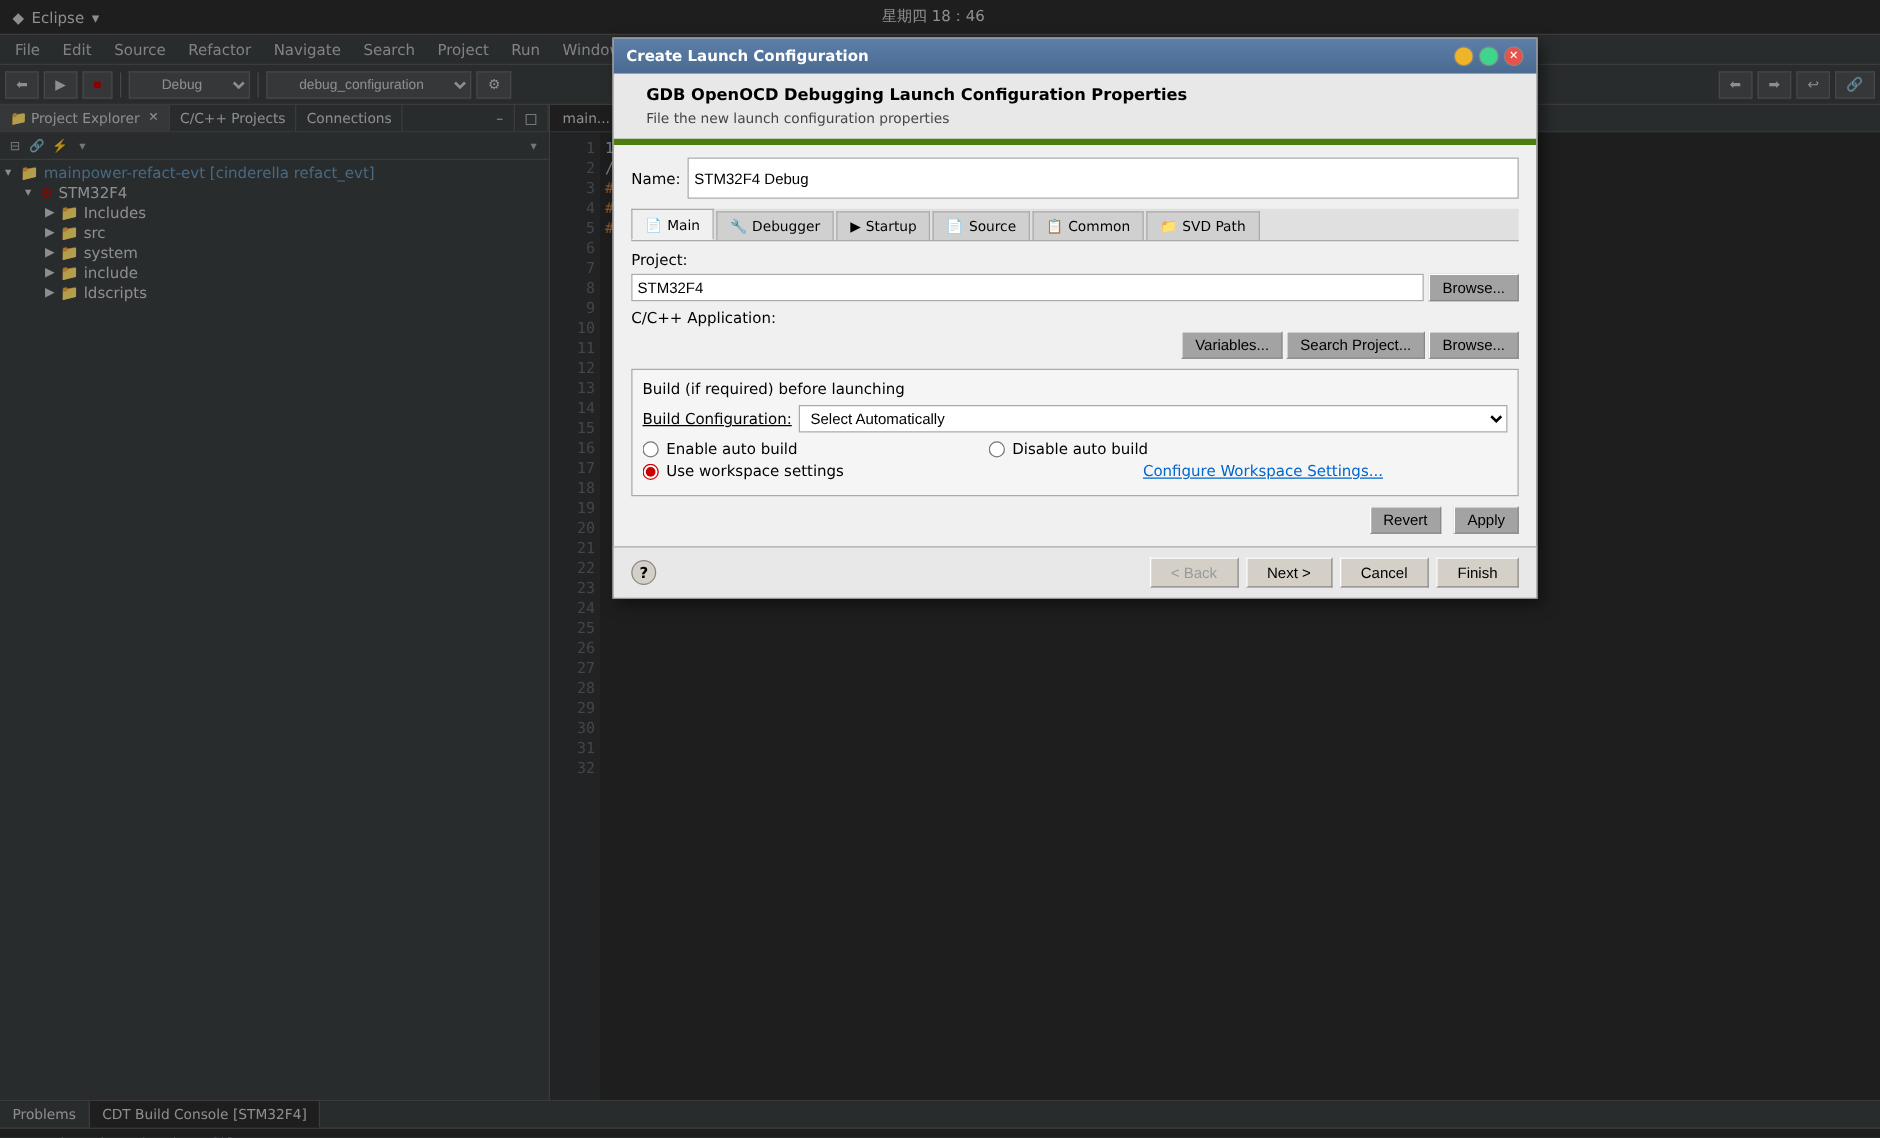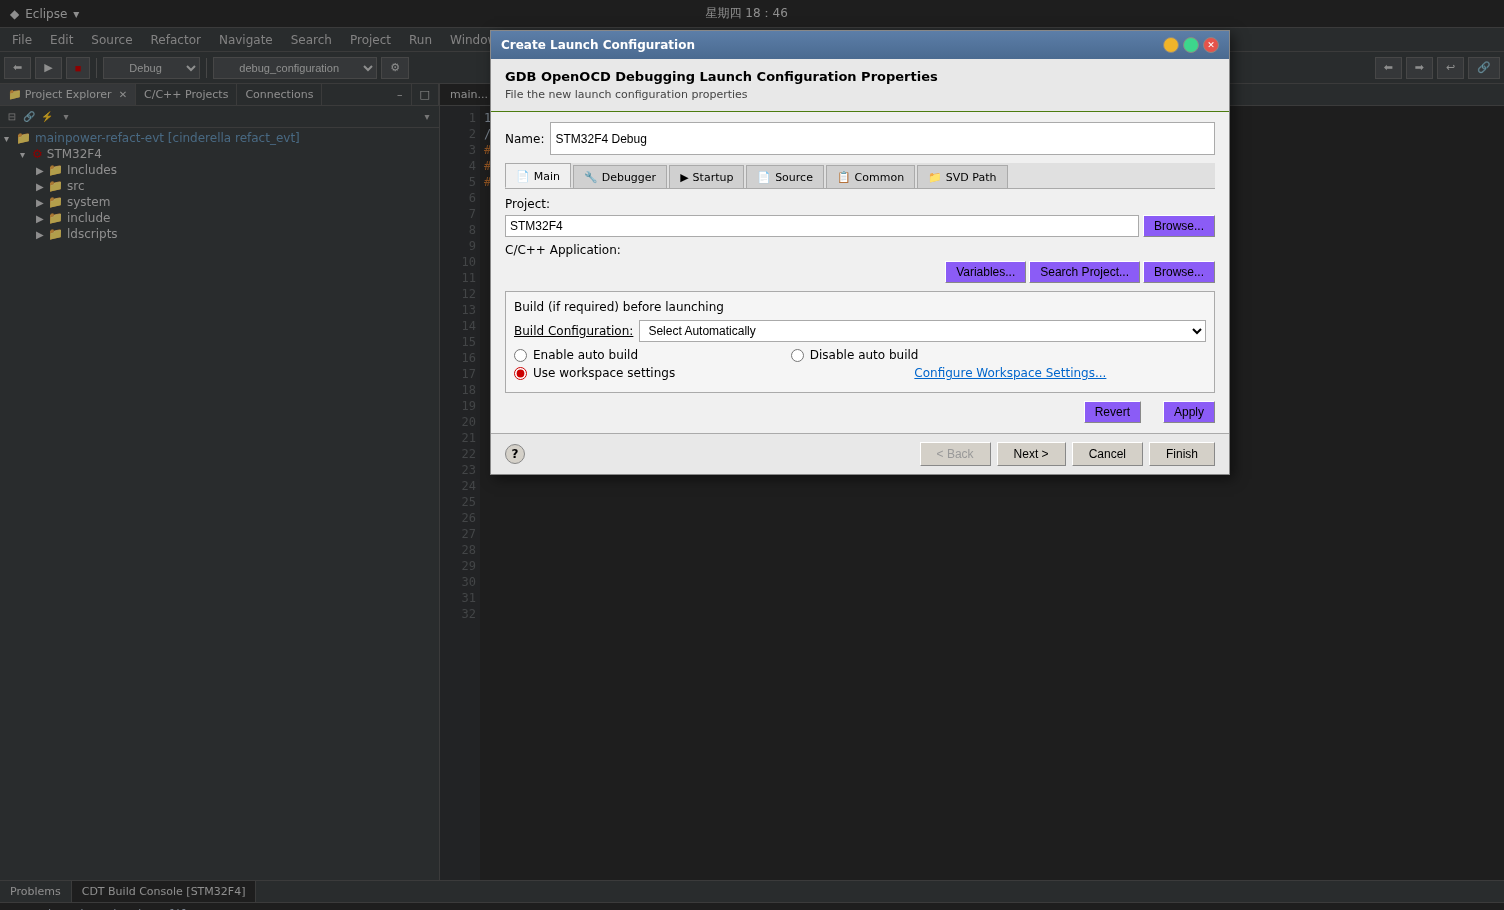--- a/index.html
+++ b/index.html
@@ -292,22 +292,22 @@
       align-items: center;
       justify-content: center;
       font-size: 9px;
     }
     .btn-minimize { background: #f0b429; }
     .btn-maximize { background: #3dd68c; }
     .btn-close { background: #e5534b; }
 
     .dialog-header {
       background: #e8e8e8;
-      padding: 10px 14px;
-      border-bottom: 1px solid #4d7c0f;
+      padding: 10px 26px;
+      border-bottom: 5px solid #4d7c0f;
     }
     .dialog-header h2 {
       font-size: 13px;
       font-weight: bold;
       color: #000;
       margin-bottom: 4px;
     }
     .dialog-header p {
       font-size: 11px;
       color: #444;
@@ -383,21 +383,21 @@
       border: 1px solid #aaa;
       background: white;
       padding: 2px 4px;
       font-size: 12px;
       height: 22px;
     }
     .input-with-btn input.highlighted {
       border: 2px solid #cc0000;
     }
     .dialog-btn {
-      background: #8b5cf6;
+      background: #a3a3a3;
       border: 1px solid #888;
       border-top-color: #fff;
       border-left-color: #fff;
       padding: 2px 10px;
       font-size: 12px;
       cursor: pointer;
       height: 22px;
       color: #000;
       white-space: nowrap;
     }
@@ -802,21 +802,21 @@
         </div>
         <div class="radio-row">
           <input type="radio" name="build_mode" class="radio-input" checked="" style="accent-color: rgb(204, 0, 0);">
           <span class="radio-label">Use workspace settings</span>
           <span style="flex:1;"></span>
           <span class="workspace-link">Configure Workspace Settings...</span>
           <span style="flex:0.5;"></span>
         </div>
       </div>
 
-      <div style="display:flex; justify-content:flex-end; gap:22px; margin-top:8px;">
+      <div style="display:flex; justify-content:flex-end; gap:10px; margin-top:8px;">
         <button class="dialog-btn">Revert</button>
         <button class="dialog-btn">Apply</button>
       </div>
     </div>
 
     <div class="dialog-footer">
       <div class="footer-left">
         <div class="help-icon">?</div>
       </div>
       <div class="footer-right">

